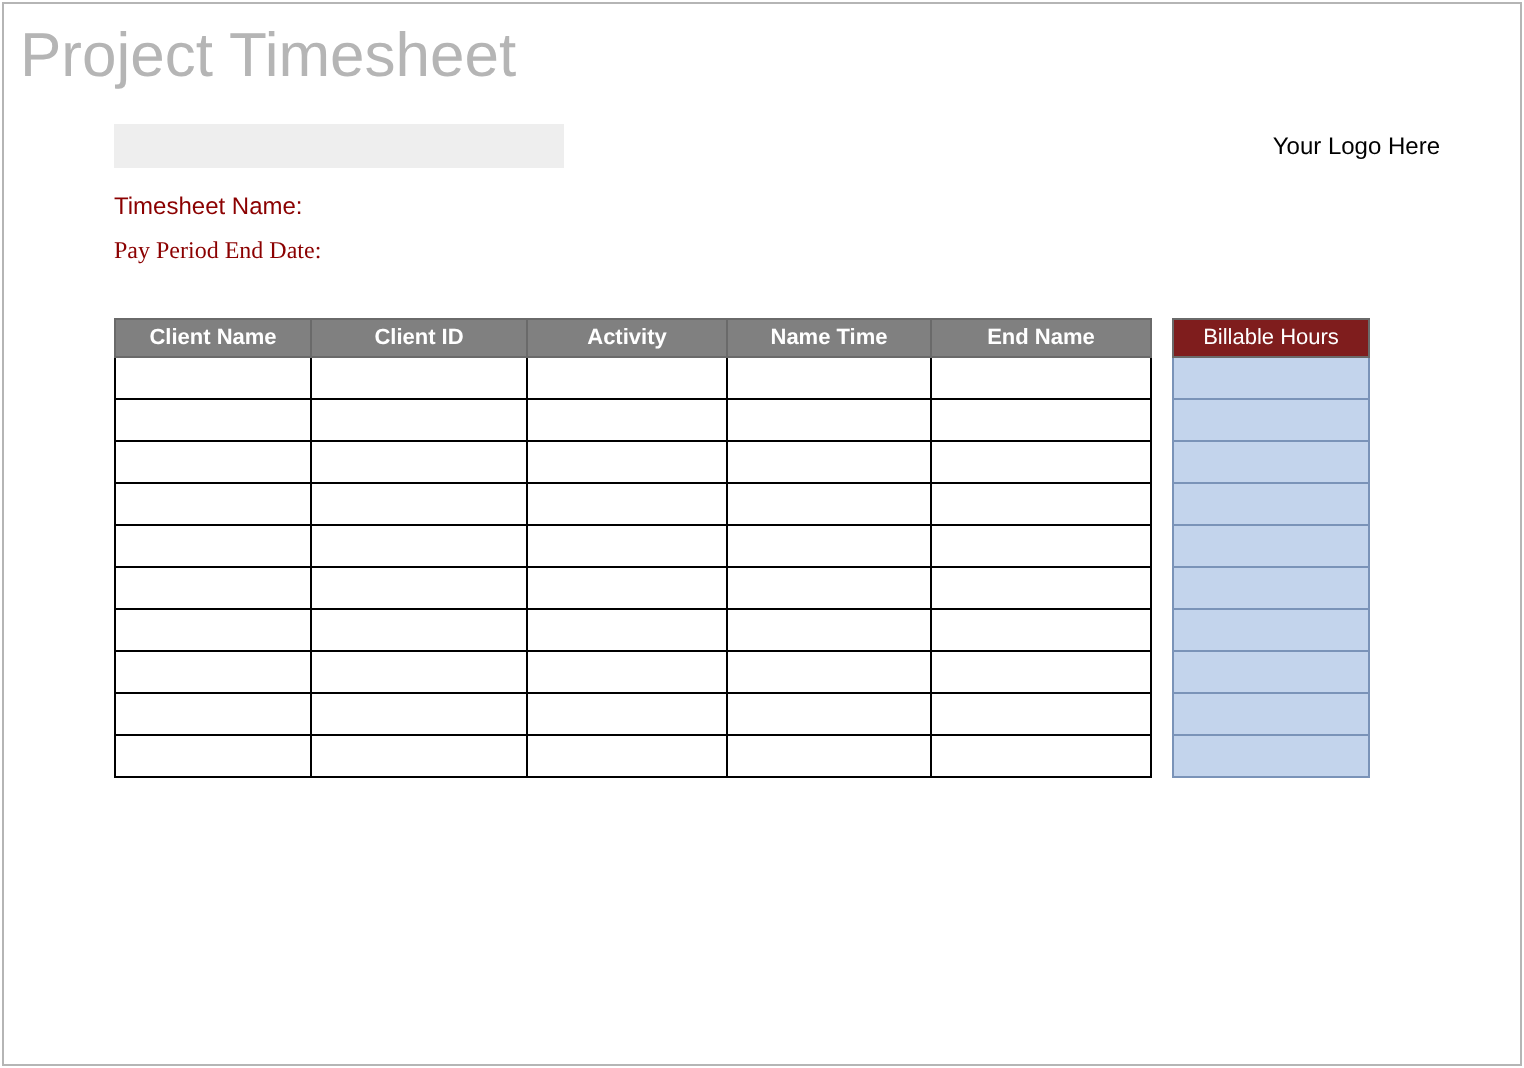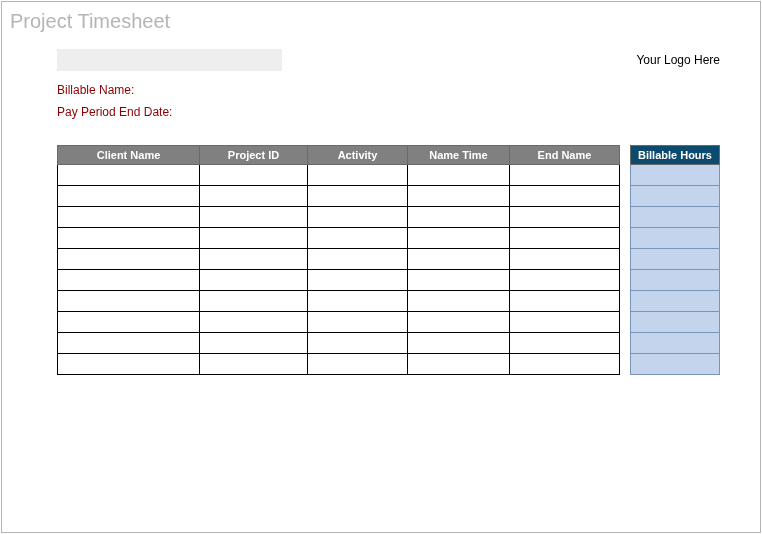--- a/index.html
+++ b/index.html
@@ -17,21 +17,21 @@
     .document {
       width: 760px;
       height: 532px;
       margin: 1px;
       border: 1px solid #b5b5b5;
       background: #fff;
       position: relative;
       padding: 8px 0 0 0;
     }
     .title {
-      font-size: 20px;
+      font-size: 31px;
       color: #b5b5b5;
       font-weight: normal;
       padding-left: 8px;
       margin-bottom: 16px;
     }
     .header-row {
       display: flex;
       justify-content: space-between;
       align-items: flex-start;
       padding: 0 40px 0 55px;
@@ -68,20 +68,21 @@
     .underline {
       display: inline-block;
       width: 140px;
       border-bottom: 1px solid #000;
       height: 14px;
     }
     .pay-period {
       color: #8b0000;
       font-size: 12px;
       padding-right: 30px;
+      font-family: Liberation Serif, serif;
     }
     .table-container {
       padding: 18px 40px 0 55px;
       display: flex;
       gap: 10px;
     }
     .main-table-wrap {
       flex: 0 0 auto;
     }
     table {
@@ -94,29 +95,29 @@
       font-size: 11px;
       text-align: center;
       padding: 3px 4px;
       border: 1px solid #6a6a6a;
     }
     .main-table td {
       border: 1px solid #000;
       height: 21px;
       background: #fff;
     }
-    .col-client { width: 142px; }
+    .col-client { width: 98px; }
     .col-project { width: 108px; }
     .col-activity { width: 100px; }
     .col-start { width: 102px; }
     .col-end { width: 110px; }
     .billable-table th {
-      background: #0c4a6e;
+      background: #7f1d1d;
       color: #fff;
-      font-weight: bold;
+      font-weight: normal;
       font-size: 11px;
       text-align: center;
       padding: 3px 4px;
       border: 1px solid #6a6a6a;
       white-space: nowrap;
     }
     .billable-table td {
       border: 1px solid #7a93b8;
       height: 21px;
       background: #c3d4ec;
@@ -148,35 +149,35 @@
   <h1 class="title">Project Timesheet</h1>
 
   <div class="header-row">
     <div class="gray-box"></div>
     <div class="logo-text">Your Logo Here</div>
   </div>
 
   <div class="form-section">
     <div class="form-row">
       <div class="left">
-        <span class="label">Billable Name:</span>
+        <span class="label">Timesheet Name:</span>
       </div>
     </div>
     <div class="form-row">
       <div class="pay-period">Pay Period End Date:</div>
     </div>
   </div>
 
   <div class="table-container">
     <div class="main-table-wrap">
       <table class="main-table">
         <thead>
           <tr>
             <th class="col-client">Client Name</th>
-            <th class="col-project">Project ID</th>
+            <th class="col-project">Client ID</th>
             <th class="col-activity">Activity</th>
             <th class="col-start">Name Time</th>
             <th class="col-end">End Name</th>
           </tr>
         </thead>
         <tbody>
           <tr>
               <td></td>
               <td></td>
               <td></td>

